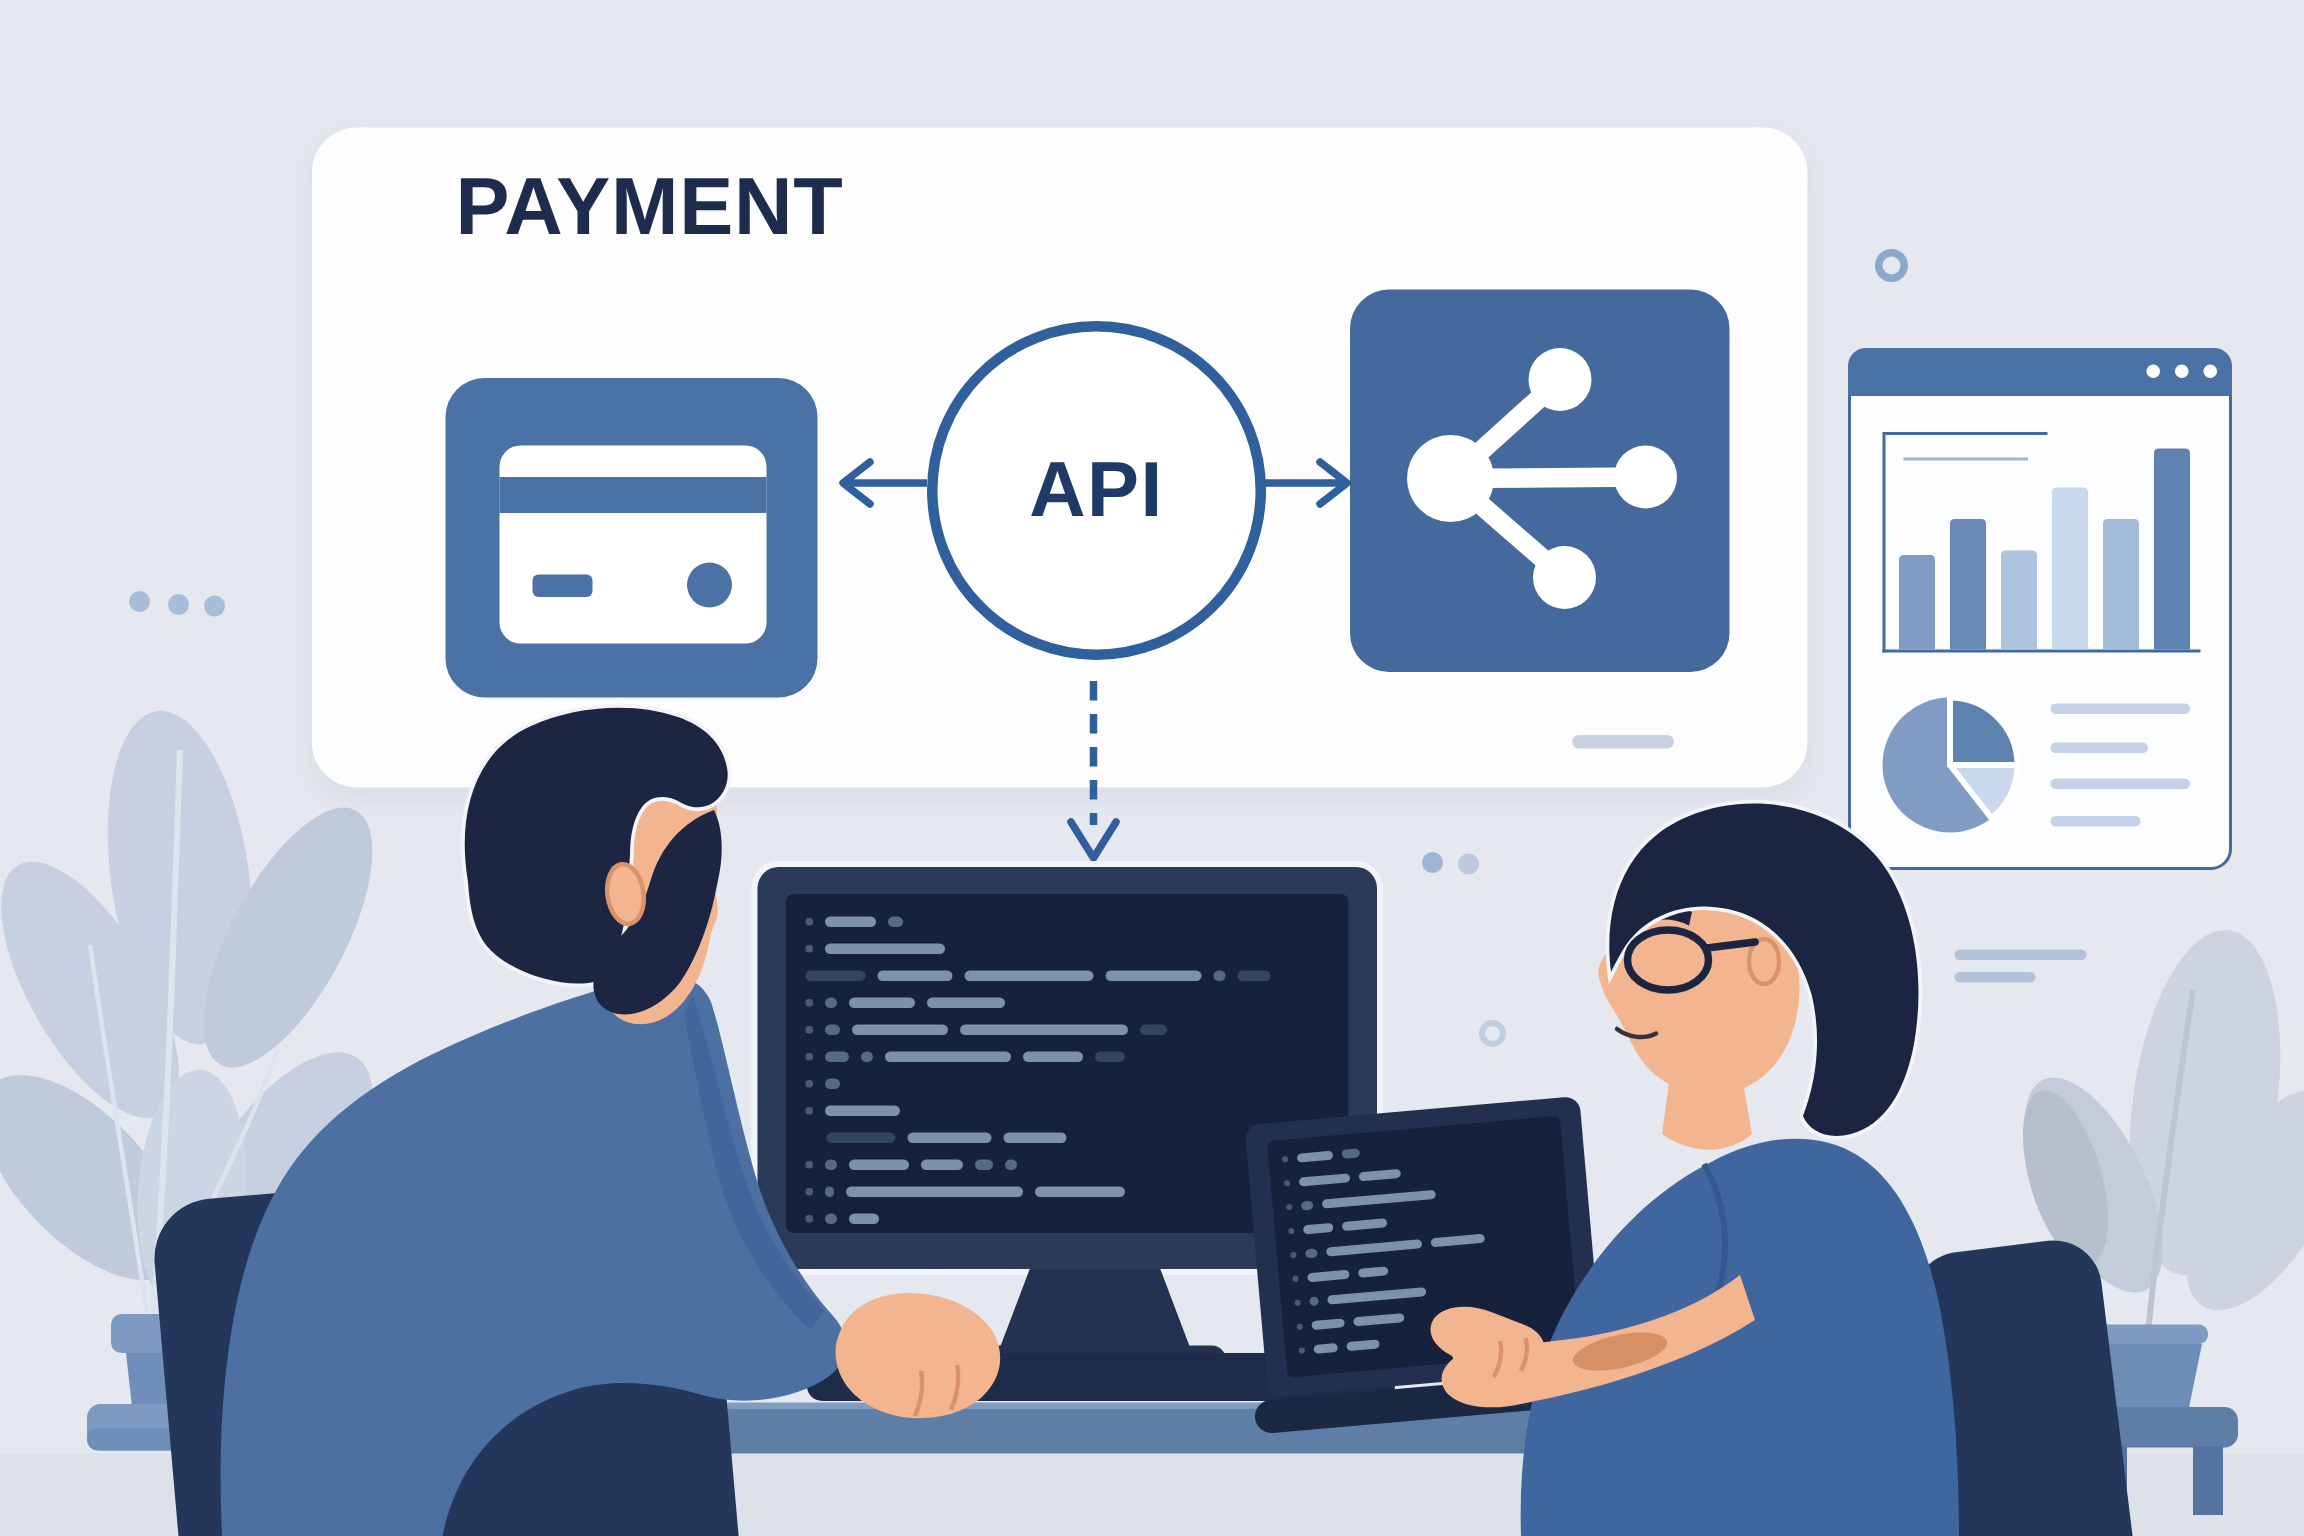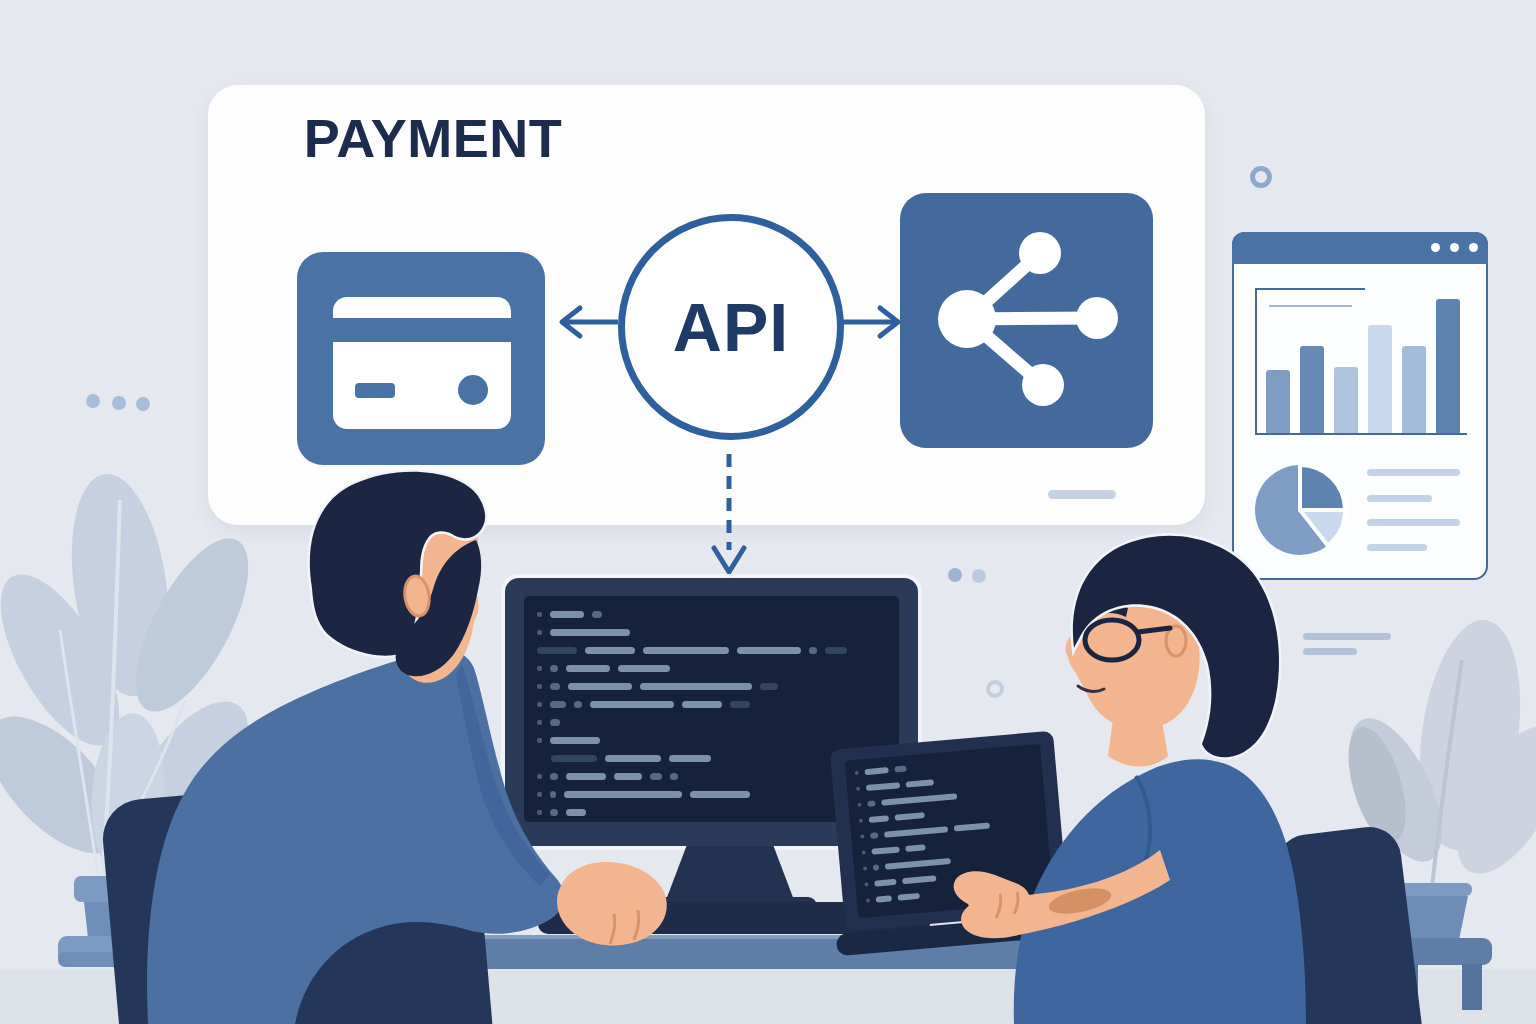--- a/index.html
+++ b/index.html
@@ -26,21 +26,21 @@
 
   .pay-icon{left:89px;top:167px;width:248px;height:213px;border-radius:26px;background:#4a72a5;}
   .cc-card{left:36px;top:45px;width:178px;height:132px;border-radius:14px;background:#ffffff;}
   .cc-stripe{left:0;top:21px;width:178px;height:24px;background:#4a72a5;}
   .cc-chip{left:22px;top:86px;width:40px;height:15px;border-radius:4px;background:#4a72a5;}
   .cc-circle{left:125px;top:78px;width:30px;height:30px;border-radius:50%;background:#4a72a5;}
 
   .api-circle{left:410px;top:129px;width:226px;height:226px;border-radius:50%;
               background:#ffffff;border:7px solid #2f5f9c;display:flex;
               align-items:center;justify-content:center;}
-  .api-text{font-weight:700;font-size:68px;color:#1f3a66;letter-spacing:1px;}
+  .api-text{font-weight:700;font-size:52px;color:#1f3a66;letter-spacing:1px;}
 
   .erp-icon{left:692px;top:108px;width:253px;height:255px;border-radius:26px;background:#44699c;}
   .erp-underline{left:840px;top:405px;width:68px;height:9px;border-radius:5px;background:#c6d1e2;}
 
   
   .bpanel{left:1232px;top:232px;width:256px;height:348px;border-radius:14px;
           background:#fcfdfe;border:2px solid #44699c;}
   .bp-bar{left:-2px;top:-2px;width:256px;height:32px;border-radius:12px 12px 0 0;background:#4a72a5;}
   .bp-dot{width:9px;height:9px;border-radius:50%;background:#ffffff;top:11px;}
   .bp-topline{left:21px;top:54px;width:110px;height:2px;background:#44699c;}

